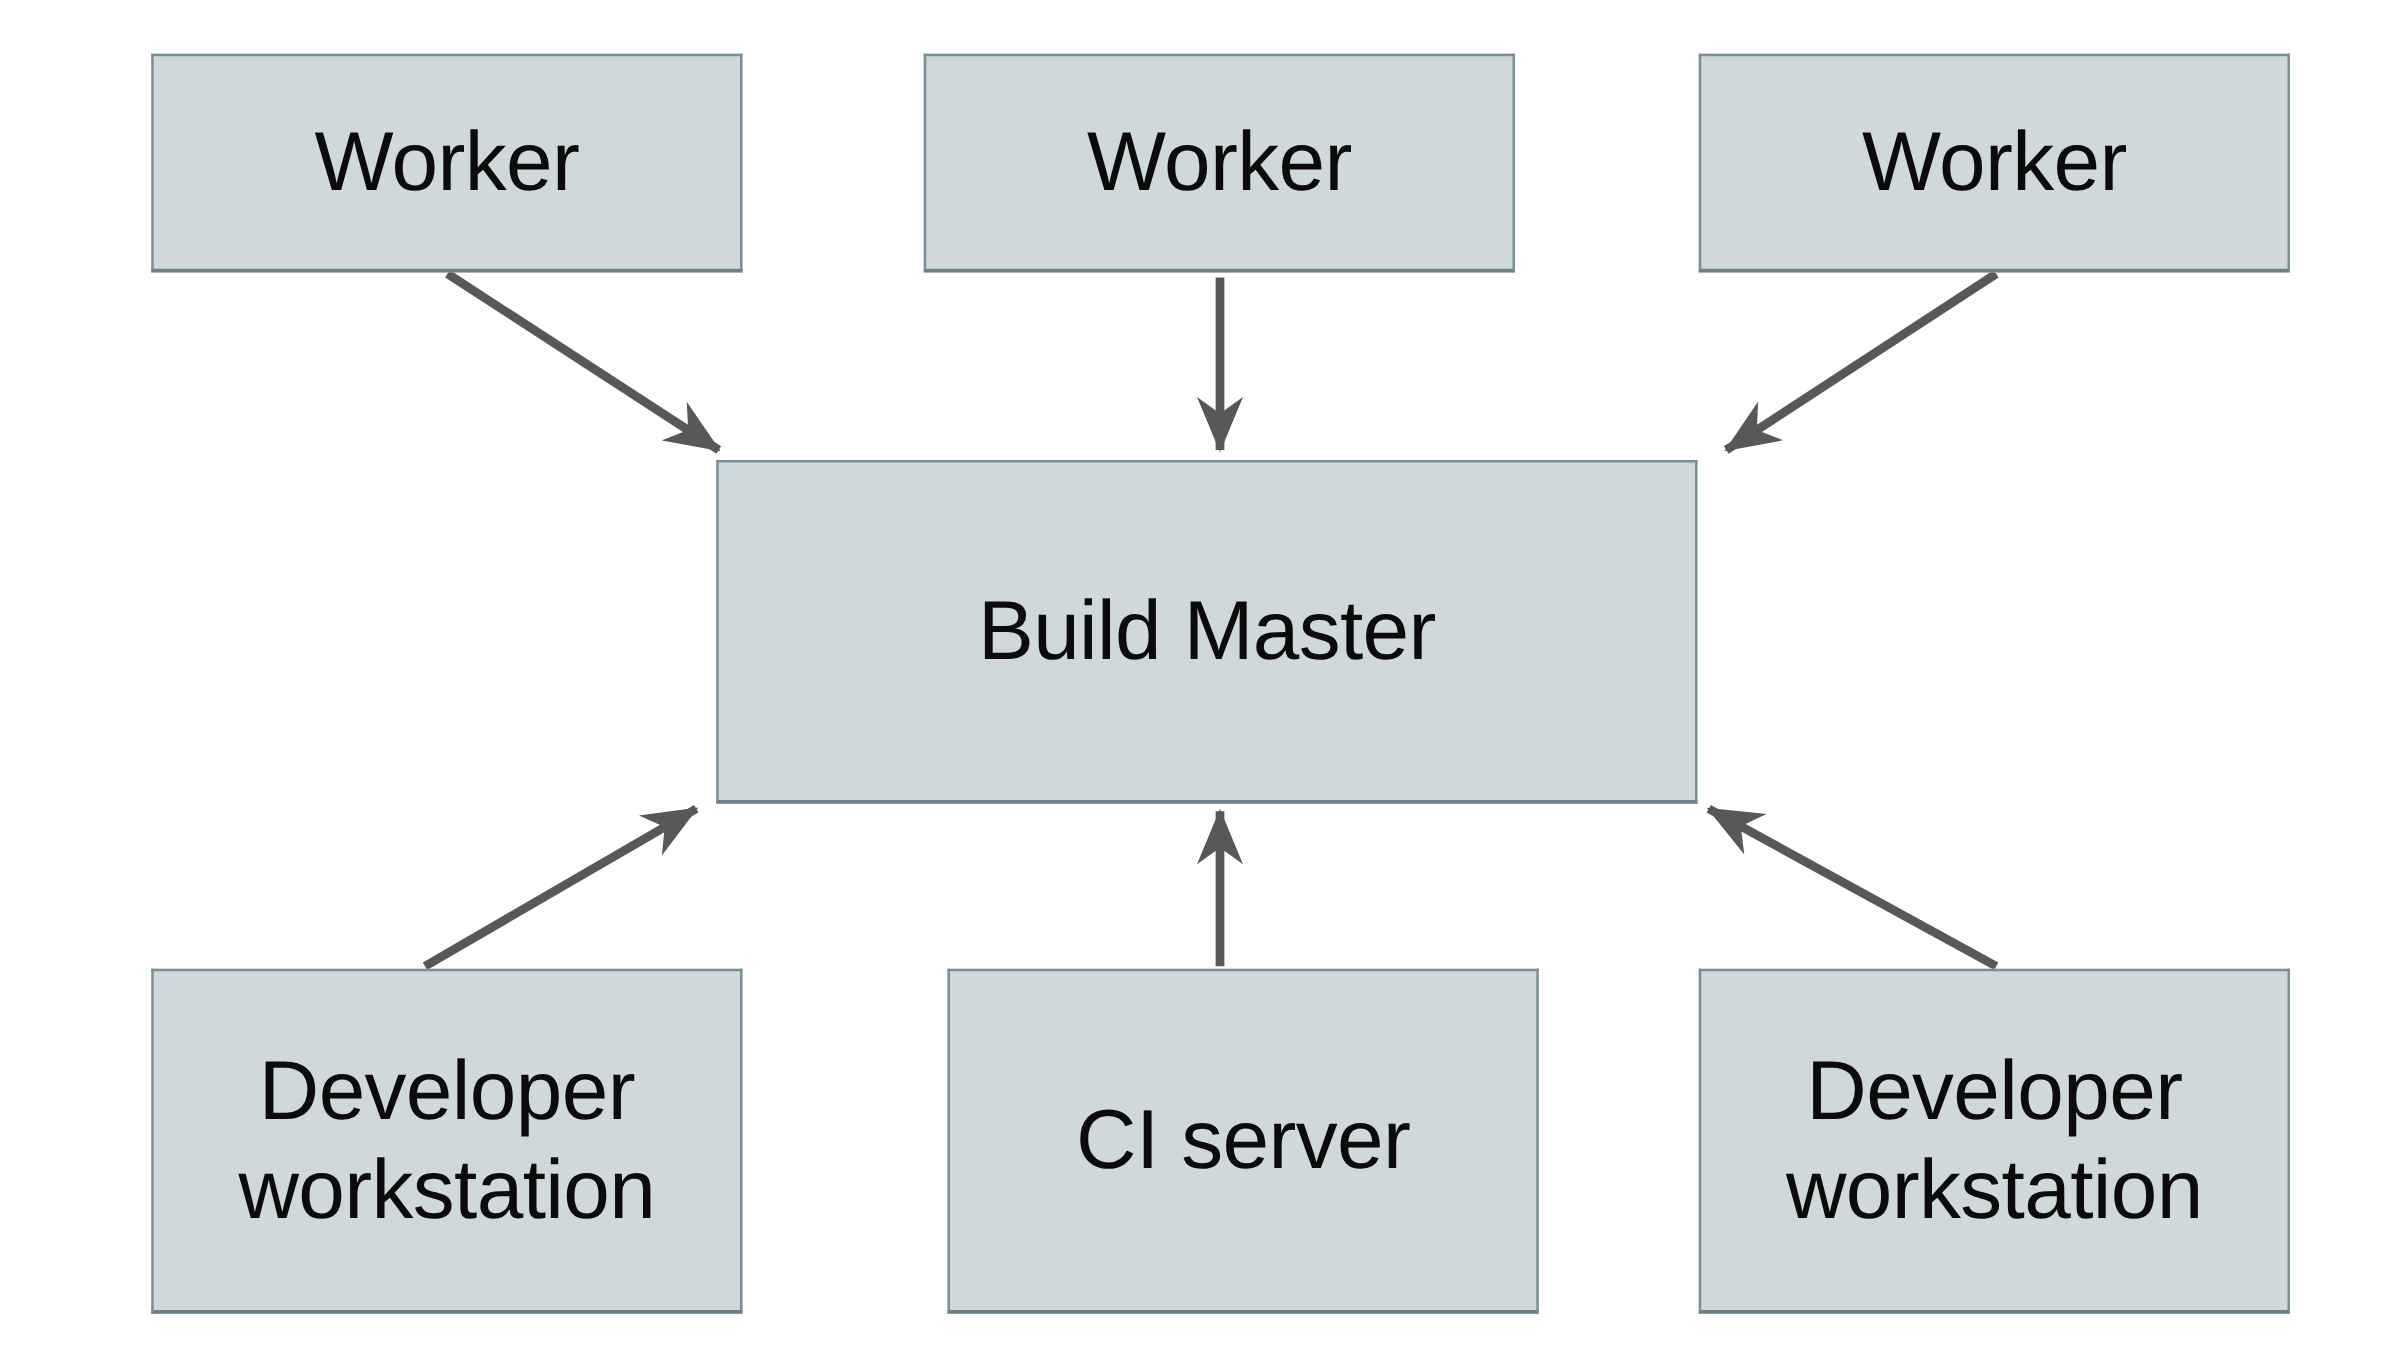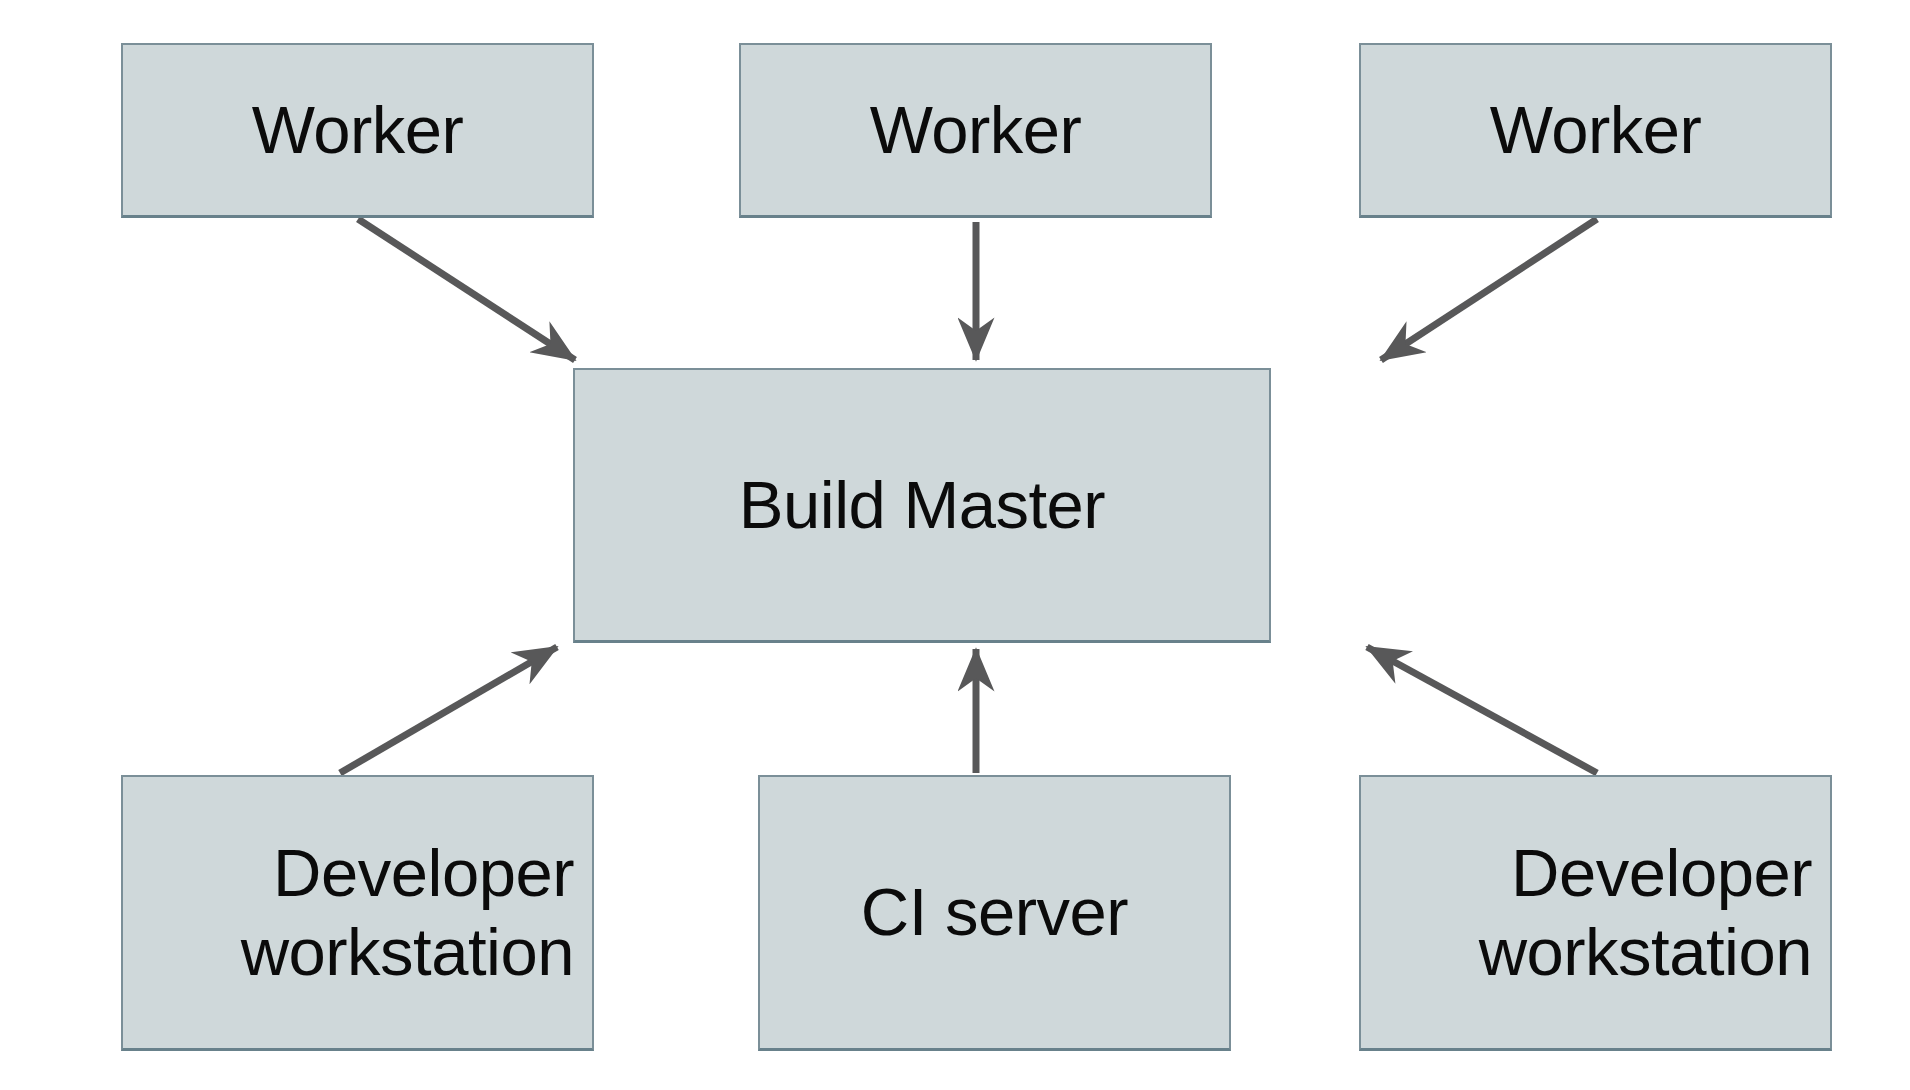--- a/index.html
+++ b/index.html
@@ -21,21 +21,20 @@
     display: flex;
     align-items: center;
     justify-content: center;
     text-align: center;
     font-size: 67px;
     line-height: 1.17;
     letter-spacing: -0.5px;
   }
   .node .label {
     padding: 0 18px;
-    text-align: right;
   }
   #arrows {
     position: absolute;
     left: 0;
     top: 0;
     width: 1910px;
     height: 1090px;
     pointer-events: none;
   }
 </style>
@@ -59,21 +58,21 @@
 
 <div class="node" style="left: 121px; top: 43px; width: 473px; height: 175px; background: rgb(207, 216, 218); border-width: 2px 2px 3px; border-style: solid; border-color: rgb(123, 143, 152) rgb(123, 143, 152) rgb(104, 129, 139); border-image: initial; color: rgb(11, 11, 11);">
       <span class="label">Worker</span>
     </div>
     <div class="node" style="left: 739px; top: 43px; width: 473px; height: 175px; background: rgb(207, 216, 218); border-width: 2px 2px 3px; border-style: solid; border-color: rgb(123, 143, 152) rgb(123, 143, 152) rgb(104, 129, 139); border-image: initial; color: rgb(11, 11, 11);">
       <span class="label">Worker</span>
     </div>
     <div class="node" style="left: 1359px; top: 43px; width: 473px; height: 175px; background: rgb(207, 216, 218); border-width: 2px 2px 3px; border-style: solid; border-color: rgb(123, 143, 152) rgb(123, 143, 152) rgb(104, 129, 139); border-image: initial; color: rgb(11, 11, 11);">
       <span class="label">Worker</span>
     </div>
-    <div class="node" style="left: 573px; top: 368px; width: 698px; height: 275px; background: rgb(207, 216, 218); border-width: 2px 2px 3px; border-style: solid; border-color: rgb(123, 143, 152) rgb(123, 143, 152) rgb(104, 129, 139); border-image: initial; color: rgb(11, 11, 11);">
+    <div class="node" style="left: 573px; top: 368px; width: 785px; height: 275px; background: rgb(207, 216, 218); border-width: 2px 2px 3px; border-style: solid; border-color: rgb(123, 143, 152) rgb(123, 143, 152) rgb(104, 129, 139); border-image: initial; color: rgb(11, 11, 11);">
       <span class="label">Build Master</span>
     </div>
     <div class="node" style="left: 121px; top: 775px; width: 473px; height: 276px; background: rgb(207, 216, 218); border-width: 2px 2px 3px; border-style: solid; border-color: rgb(123, 143, 152) rgb(123, 143, 152) rgb(104, 129, 139); border-image: initial; color: rgb(11, 11, 11);">
       <span class="label">Developer workstation</span>
     </div>
     <div class="node" style="left: 739px; top: 775px; width: 473px; height: 276px; background: rgb(207, 216, 218); border-width: 2px 2px 3px; border-style: solid; border-color: rgb(123, 143, 152) rgb(123, 143, 152) rgb(104, 129, 139); border-image: initial; color: rgb(11, 11, 11); margin-left: 19px;">
       <span class="label">CI server</span>
     </div>
     <div class="node" style="left: 1359px; top: 775px; width: 473px; height: 276px; background: rgb(207, 216, 218); border-width: 2px 2px 3px; border-style: solid; border-color: rgb(123, 143, 152) rgb(123, 143, 152) rgb(104, 129, 139); border-image: initial; color: rgb(11, 11, 11);">
       <span class="label">Developer workstation</span>

